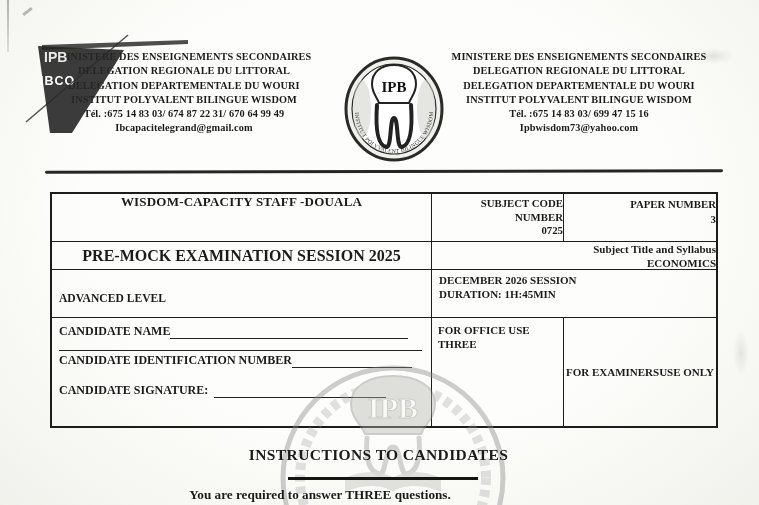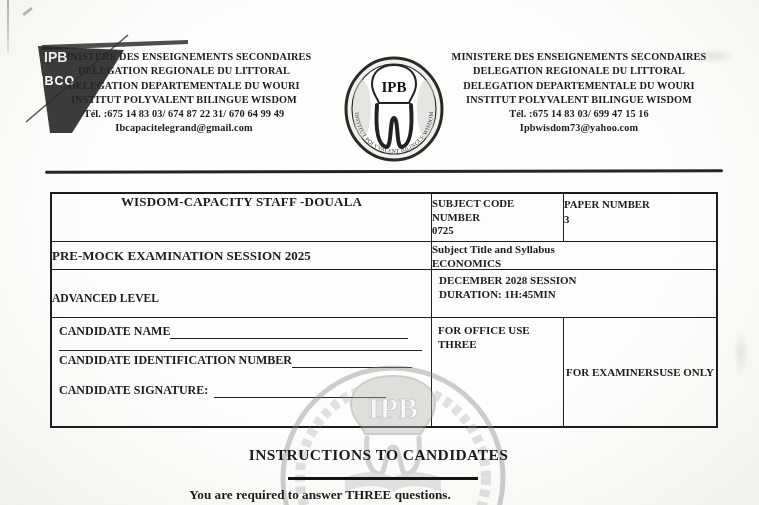--- a/index.html
+++ b/index.html
@@ -31,26 +31,26 @@
   
   .exam-table { position: absolute; left: 50px; top: 192px; width: 668px; height: 236px;
     display: grid; grid-template-columns: 380px 132px 152px; grid-template-rows: 48px 28px 48px 108px;
     border: 2px solid #1c1c1c; z-index: 2; }
   .cell { border-right: 1.5px solid #1c1c1c; border-bottom: 1.5px solid #1c1c1c;
     font-weight: bold; overflow: hidden; }
   .cell.last-col { border-right: none; }
   .cell.last-row { border-bottom: none; }
   .c-school { display: flex; justify-content: center;
     font-size: 13px; letter-spacing: .2px; }
-  .c-center { text-align: left; }
+  .c-center { text-align: right; }
   .c-code { font-size: 10.8px; line-height: 13.5px; padding-top: 3px; }
   .c-paper { font-size: 10.8px; line-height: 14.5px; padding-top: 3px; }
-  .c-session { display: flex; align-items: center; justify-content: flex-start; font-size: 13px; }
+  .c-session { display: flex; align-items: center; justify-content: center; font-size: 16px; }
   .c-subject { font-size: 11px; line-height: 13.5px; padding-top: 1px; }
-  .c-level { display: flex; align-items: center; padding-top: 10px; font-size: 11.6px; }
+  .c-level { display: flex; align-items: center; padding-left: 7px; padding-top: 10px; font-size: 11.6px; }
   .c-date { font-size: 11px; line-height: 14px; padding: 3px 0 0 7px; }
   .c-cand { font-size: 12px; padding: 4px 9px 0 7px; }
   .cand-row { display: flex; align-items: flex-end; height: 15px; margin-top: 2px; }
   .cand-label { white-space: nowrap; }
   .fill { flex: 1; border-bottom: 1.4px solid #222; height: 100%; }
   .fill-name { margin-right: 14px; }
   .fill-id { margin-right: 10px; }
   .fill-sig { margin-right: 36px; margin-left: 6px; }
   .full-line { height: 12px; border-bottom: 1.4px solid #222; }
   .gap-sig { height: 13px; }
@@ -146,21 +146,21 @@
     </div>
     <div class="cell c-center c-subject last-col" style="grid-column: 2 / 4;">
       <div>Subject Title and Syllabus</div>
       <div>ECONOMICS</div>
     </div>
 
     <div class="cell c-level">
       <span>ADVANCED LEVEL</span>
     </div>
     <div class="cell c-date last-col" style="grid-column: 2 / 4;">
-      <div>DECEMBER 2028 SESSION</div>
+      <div>DECEMBER 2026 SESSION</div>
       <div>DURATION: 1H:45MIN</div>
     </div>
 
     <div class="cell c-cand last-row">
       <div class="cand-row">
         <span class="cand-label">CANDIDATE NAME</span>
         <span class="fill fill-name"></span>
       </div>
       <div class="full-line"></div>
       <div class="cand-row">

